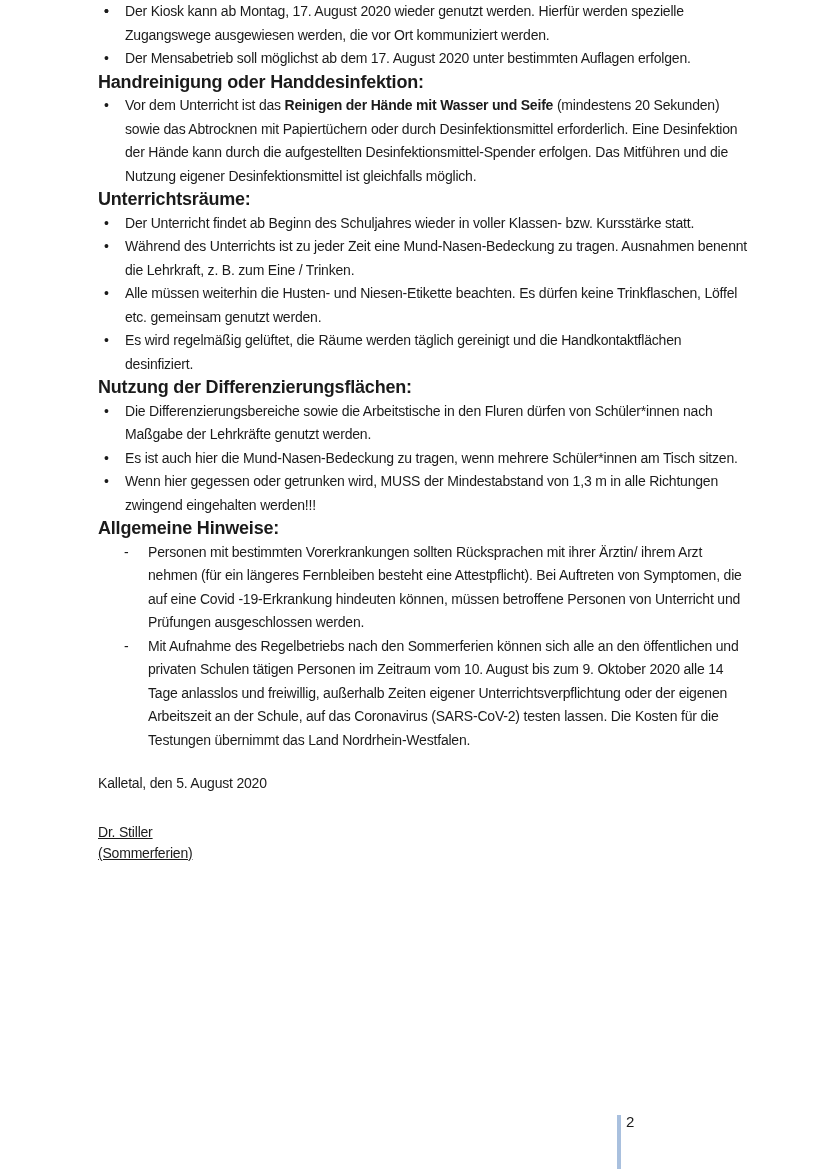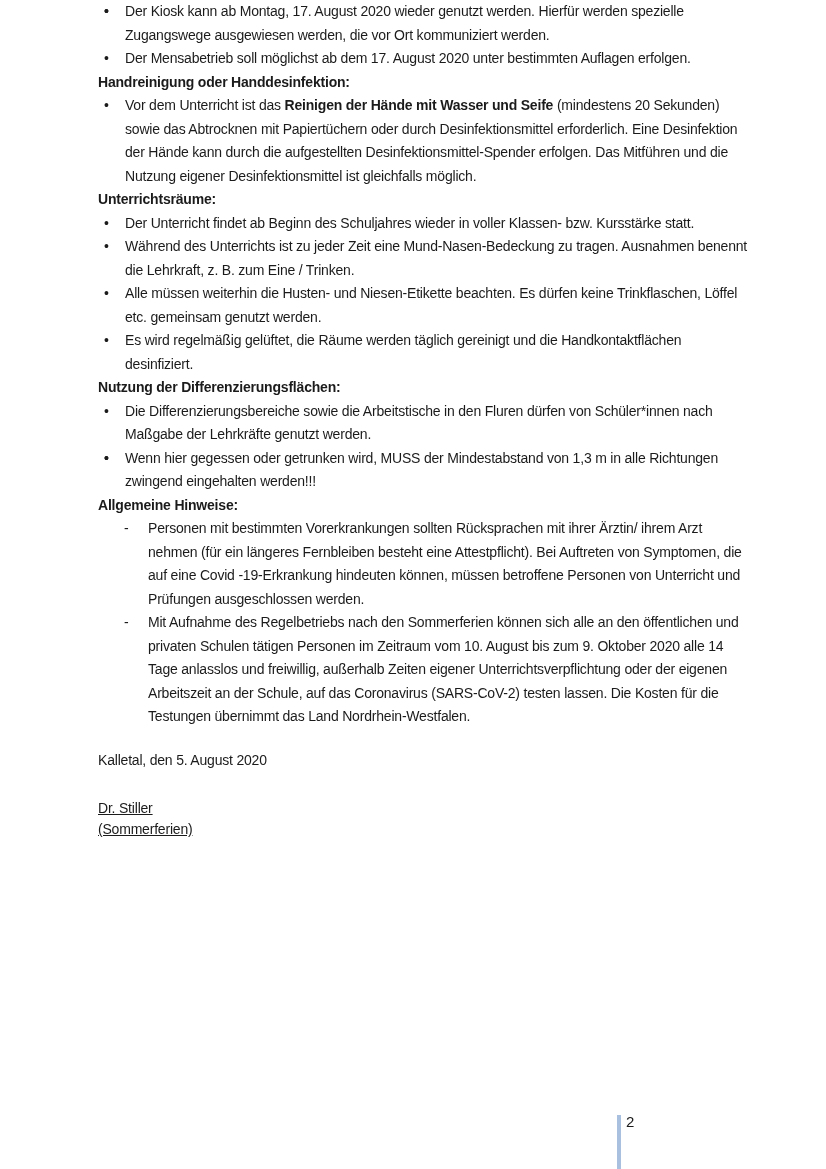--- a/index.html
+++ b/index.html
@@ -41,21 +41,21 @@
     top: 0;
   }
   ul.dash-list li {
     padding-left: 50px;
   }
   ul.dash-list li .marker {
     left: 26px;
   }
   h2.doc-heading {
     margin: 0;
-    font-size: 14px;
+    font-size: 18px;
     font-weight: bold;
     line-height: 23.5px;
     letter-spacing: -0.2px;
   }
   .intro-list     { margin-top: 74px; }
   .heading-hand   { margin-top: 29px; }
   .hand-list      { margin-top: 14px; }
   .heading-rooms  { margin-top: 22px; }
   .rooms-list     { margin-top: 0; }
   .heading-diff   { margin-top: 20px; }
@@ -136,20 +136,21 @@
     </ul>
 
     <h2 class="doc-heading heading-diff">Nutzung der Differenzierungsflächen:</h2>
     <ul class="doc-list diff-list">
       <li>
         <span class="marker">•</span>
         <span>Die Differenzierungsbereiche sowie die Arbeitstische in den Fluren dürfen von Schüler*innen nach Maßgabe der Lehrkräfte genutzt werden.</span>
       </li>
       <li>
         <span class="marker">•</span>
+        <span>Es ist auch hier die Mund-Nasen-Bedeckung zu tragen, wenn mehrere Schüler*innen am Tisch sitzen.</span>
       </li>
       <li>
         <span class="marker">•</span>
         <span>Wenn hier gegessen oder getrunken wird, MUSS der Mindestabstand von 1,3 m in alle Richtungen zwingend eingehalten werden!!!</span>
       </li>
     </ul>
 
     <h2 class="doc-heading heading-general">Allgemeine Hinweise:</h2>
     <ul class="doc-list dash-list general-list">
       <li>

